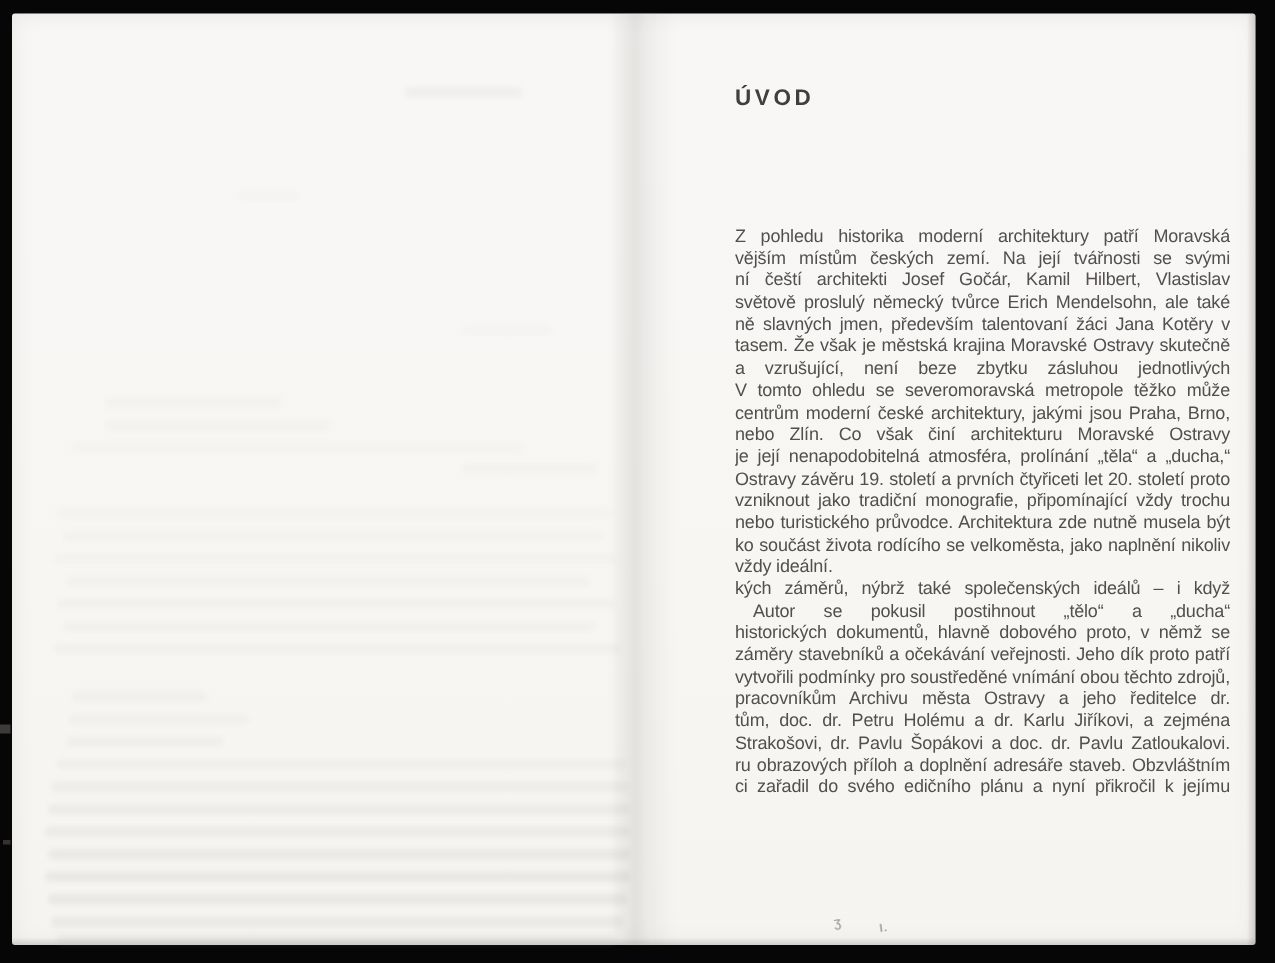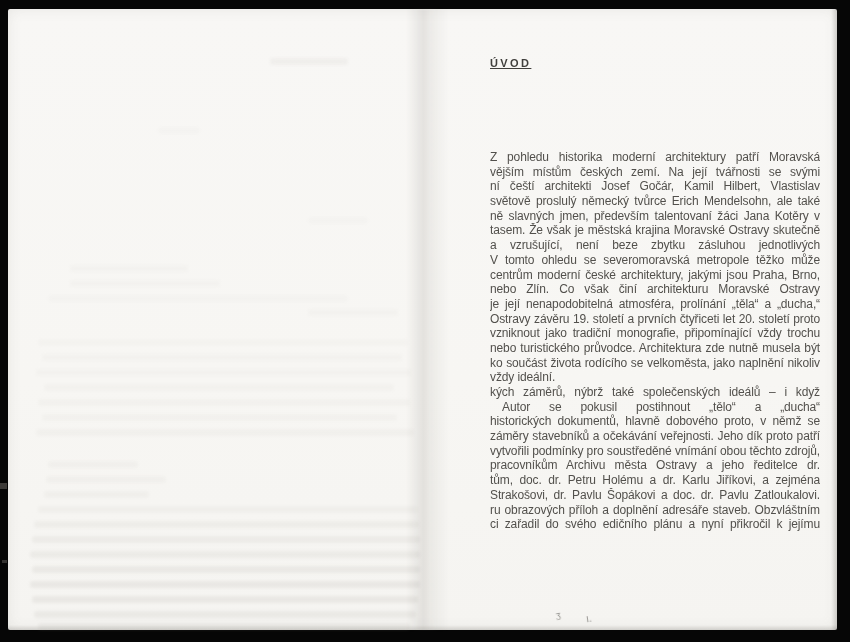--- a/index.html
+++ b/index.html
@@ -32,23 +32,22 @@
     position:absolute;right:0;top:0;width:6px;height:100%;
     background:linear-gradient(90deg,rgba(0,0,0,0) 0%,rgba(60,55,50,.18) 100%);
   }
   .page-edge-bottom{
     position:absolute;left:0;bottom:0;width:100%;height:5px;
     background:linear-gradient(180deg,rgba(0,0,0,0) 0%,rgba(60,55,50,.16) 100%);
   }
   
   .heading{
     position:absolute;left:482px;top:48px;
-    font-size:11px;font-weight:bold;letter-spacing:2.4px;
+    font-size:15px;font-weight:bold;letter-spacing:2.4px;
     color:#403f3c;
-    text-decoration:underline;
   }
   
   .body-col{
     position:absolute;left:482px;top:141px;width:330px;
     font-size:12px;line-height:14.7px;letter-spacing:-0.12px;
     color:#52504c;overflow:hidden;
   }
   .line{
     text-align:justify;text-align-last:justify;text-justify:inter-word;
     white-space:normal;height:14.7px;overflow:hidden;

